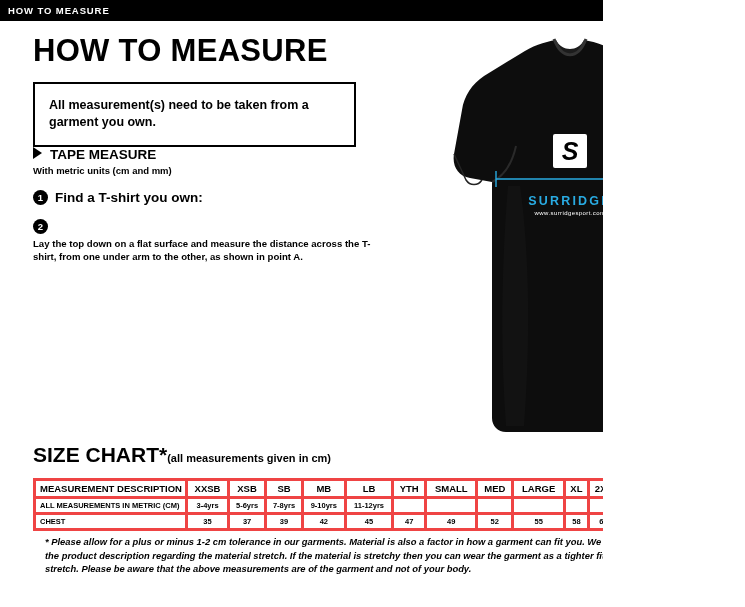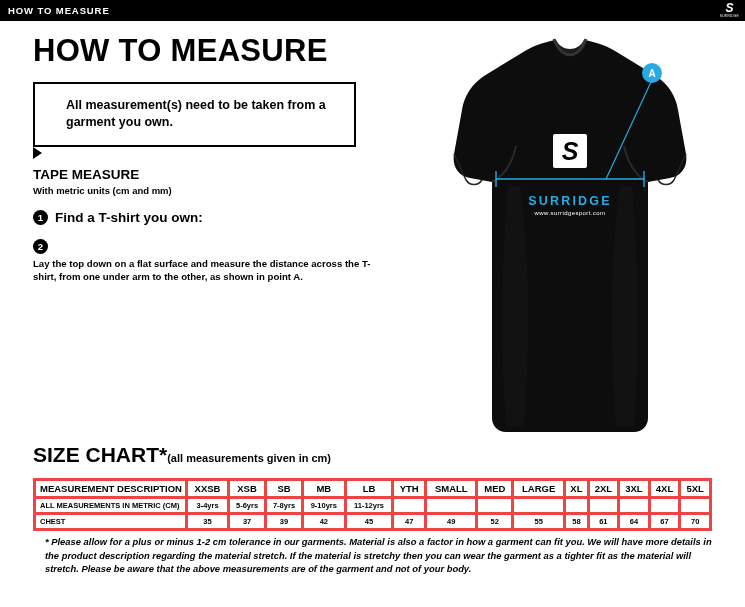--- a/index.html
+++ b/index.html
@@ -3,21 +3,21 @@
 <meta charset="utf-8">
 <style>
   * { box-sizing: border-box; }
   html, body {
     margin: 0; padding: 0;
     background: #ffffff;
     font-family: "Liberation Sans", sans-serif;
   }
   .page {
     position: relative;
-    width: 745px;
+    width: 603px;
     height: 607px;
     overflow: hidden;
     background: #ffffff;
   }
   
   .topbar {
     position: absolute;
     top: 0; left: 0;
     width: 745px; height: 21px;
     background: #000000;
@@ -61,40 +61,39 @@
   .h1 {
     font-size: 31px;
     font-weight: bold;
     letter-spacing: 0.3px;
     color: #000;
     margin: 0 0 14px 0;
     line-height: 34px;
   }
   .notice {
     border: 2px solid #000;
-    padding: 13px 14px 14px 31px;
+    padding: 13px 14px 14px 14px;
     width: 323px;
     font-size: 12.5px;
     font-weight: bold;
     line-height: 17px;
     color: #000;
   }
   .h2 {
     font-size: 19px;
     font-weight: bold;
     letter-spacing: 0.2px;
     margin: 22px 0 14px 0;
     color: #000;
   }
   .need-item { margin-bottom: 12px; }
   .need-head {
     display: flex;
     align-items: flex-start;
     gap: 8px;
-    flex-direction: column;
   }
   .tri {
     width: 0; height: 0;
     border-left: 9px solid #000;
     border-top: 6px solid transparent;
     border-bottom: 6px solid transparent;
     display: inline-block;
   }
   .need-title {
     font-size: 13.5px;

